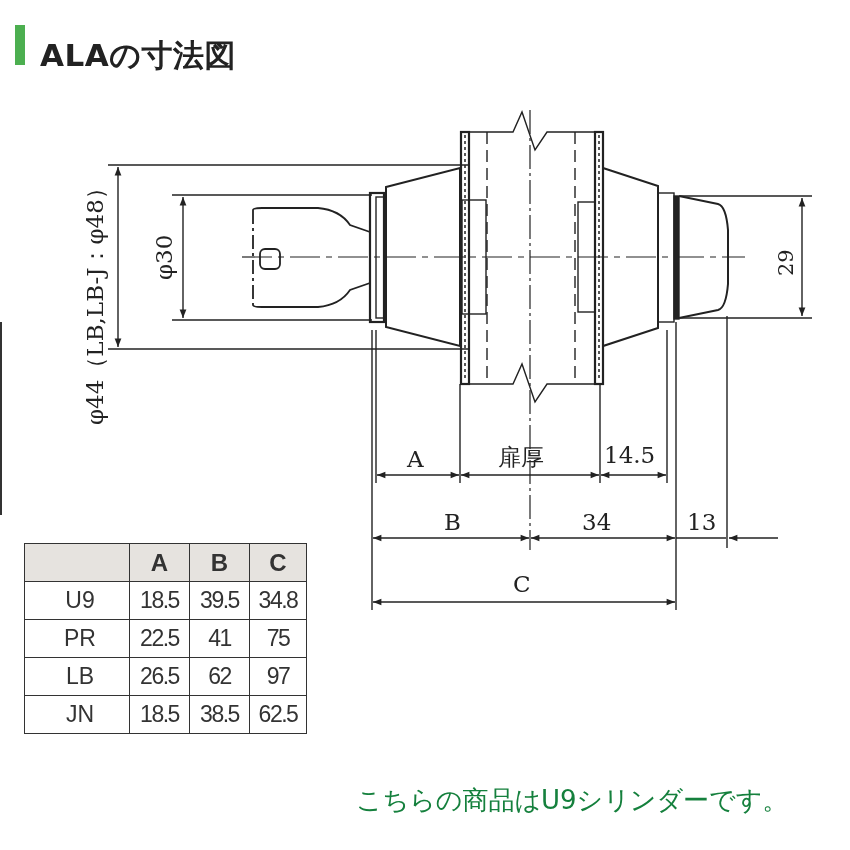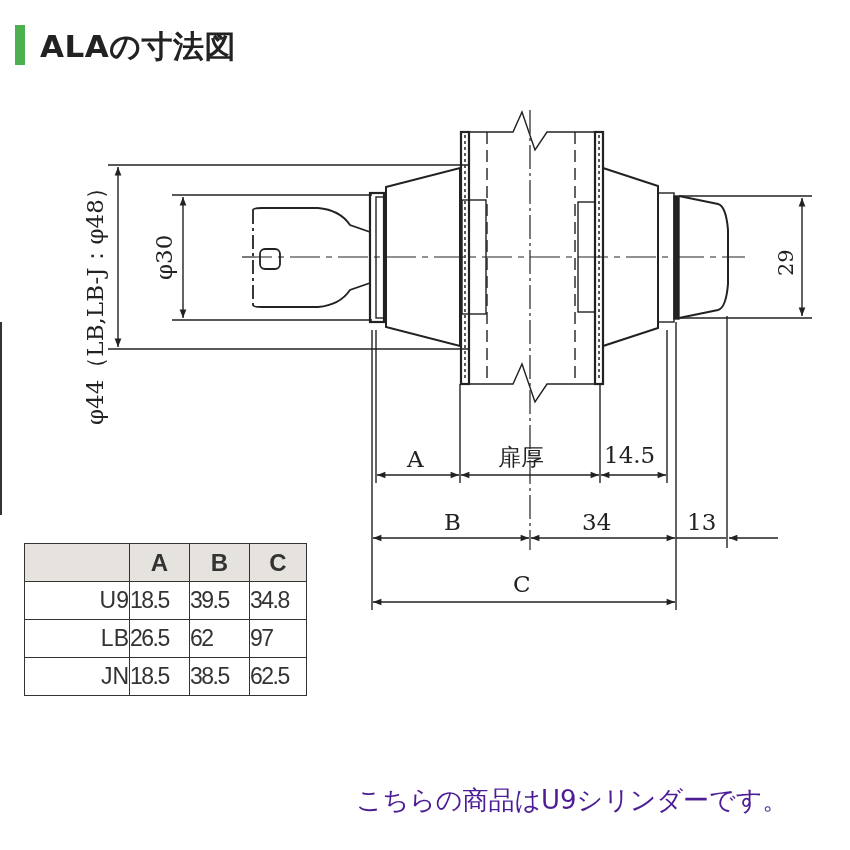--- a/index.html
+++ b/index.html
@@ -1,28 +1,28 @@
 <!DOCTYPE html>
 <html><head>
 <meta charset="utf-8">
 <style>
   html, body { margin:0; padding:0; background:#ffffff; }
   body { width:850px; height:850px; position:relative; overflow:hidden; font-family:"DejaVu Sans", sans-serif; }
   .title-bar { position:absolute; left:15px; top:25px; width:10px; height:40px; }
-  .title { position:absolute; left:40px; top:26px; font-size:31px; font-weight:bold; color:#222; letter-spacing:0.5px; font-family:"DejaVu Sans", sans-serif; }
+  .title { position:absolute; left:40px; top:35px; font-size:31px; font-weight:bold; color:#222; letter-spacing:0.5px; font-family:"DejaVu Sans", sans-serif; }
   .left-rule { position:absolute; left:0; top:322px; width:2px; height:193px; background:#333; }
   svg.drawing { position:absolute; left:0; top:0; }
   .dim-text { font-family:"DejaVu Serif", "Liberation Serif", serif; fill:#222; }
   table.dims { position:absolute; left:24px; top:543px; border-collapse:collapse; font-family:"Liberation Sans", sans-serif; color:#333; }
   table.dims td, table.dims th { border:1.5px solid #333; height:37px; padding:0; }
   table.dims th { background:#e6e3df; font-size:24px; font-weight:bold; text-align:center; }
-  table.dims td { font-size:23px; letter-spacing:-1.5px; text-align:left; }
-  table.dims td.rowlabel { text-align:right; padding-left:6px; letter-spacing:0; }
+  table.dims td { font-size:23px; letter-spacing:-1.5px; text-align:center; }
+  table.dims td.rowlabel { text-align:center; padding-left:6px; letter-spacing:0; }
   .col0 { width:104px; } .col1 { width:59px; } .col2 { width:59px; } .col3 { width:56px; }
-  .note { position:absolute; left:356px; top:783px; font-size:26px; color:#4c1d95; font-family:"DejaVu Sans", sans-serif; }
+  .note { position:absolute; left:356px; top:783px; font-size:26px; color:#15803d; font-family:"DejaVu Sans", sans-serif; }
 </style>
 </head>
 <body>
 
 <div class="title-bar" style="background:#4caf50"></div>
 <div class="title">ALAの寸法図</div>
 <div class="left-rule"></div>
 
 <svg class="drawing" width="850" height="640" viewBox="0 0 850 640">
   <defs>
@@ -115,20 +115,26 @@
     <th class="col2">B</th>
     <th class="col3">C</th>
   </tr>
   <tr>
     <td class="rowlabel">U9</td>
     <td>18.5</td>
     <td>39.5</td>
     <td>34.8</td>
   </tr>
   <tr>
+    <td class="rowlabel">PR</td>
+    <td>22.5</td>
+    <td>41</td>
+    <td>75</td>
+  </tr>
+  <tr>
     <td class="rowlabel">LB</td>
     <td>26.5</td>
     <td>62</td>
     <td>97</td>
   </tr>
   <tr>
     <td class="rowlabel">JN</td>
     <td>18.5</td>
     <td>38.5</td>
     <td>62.5</td>

